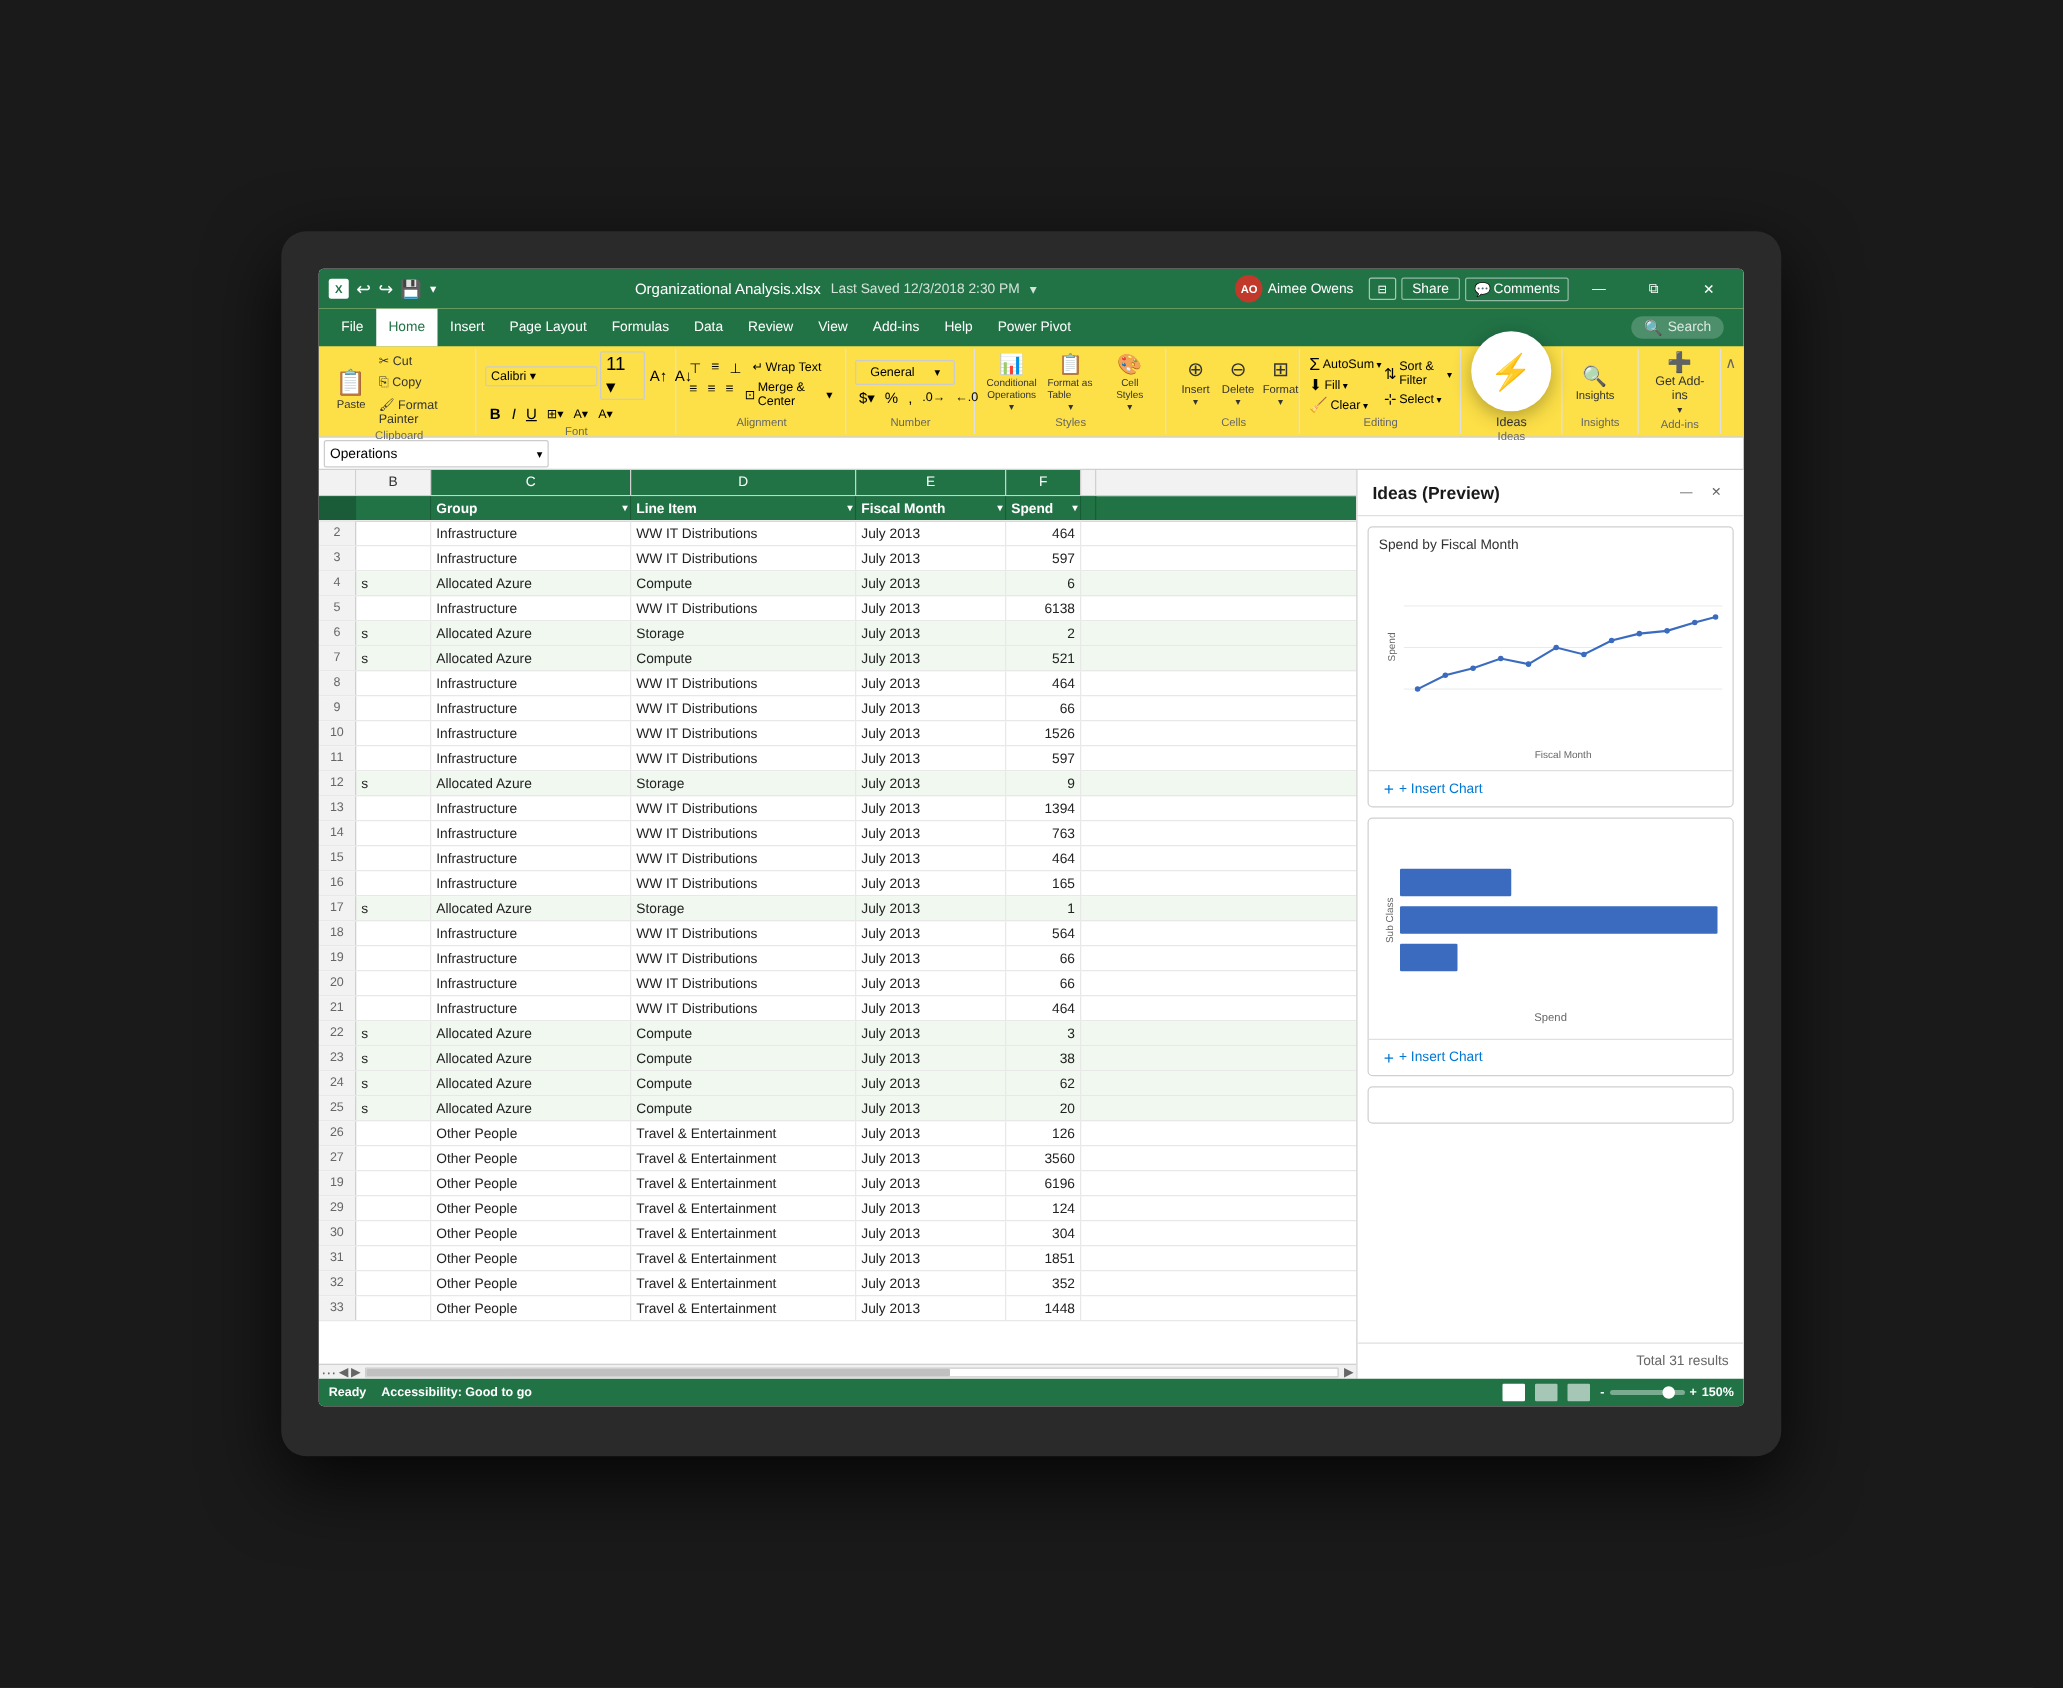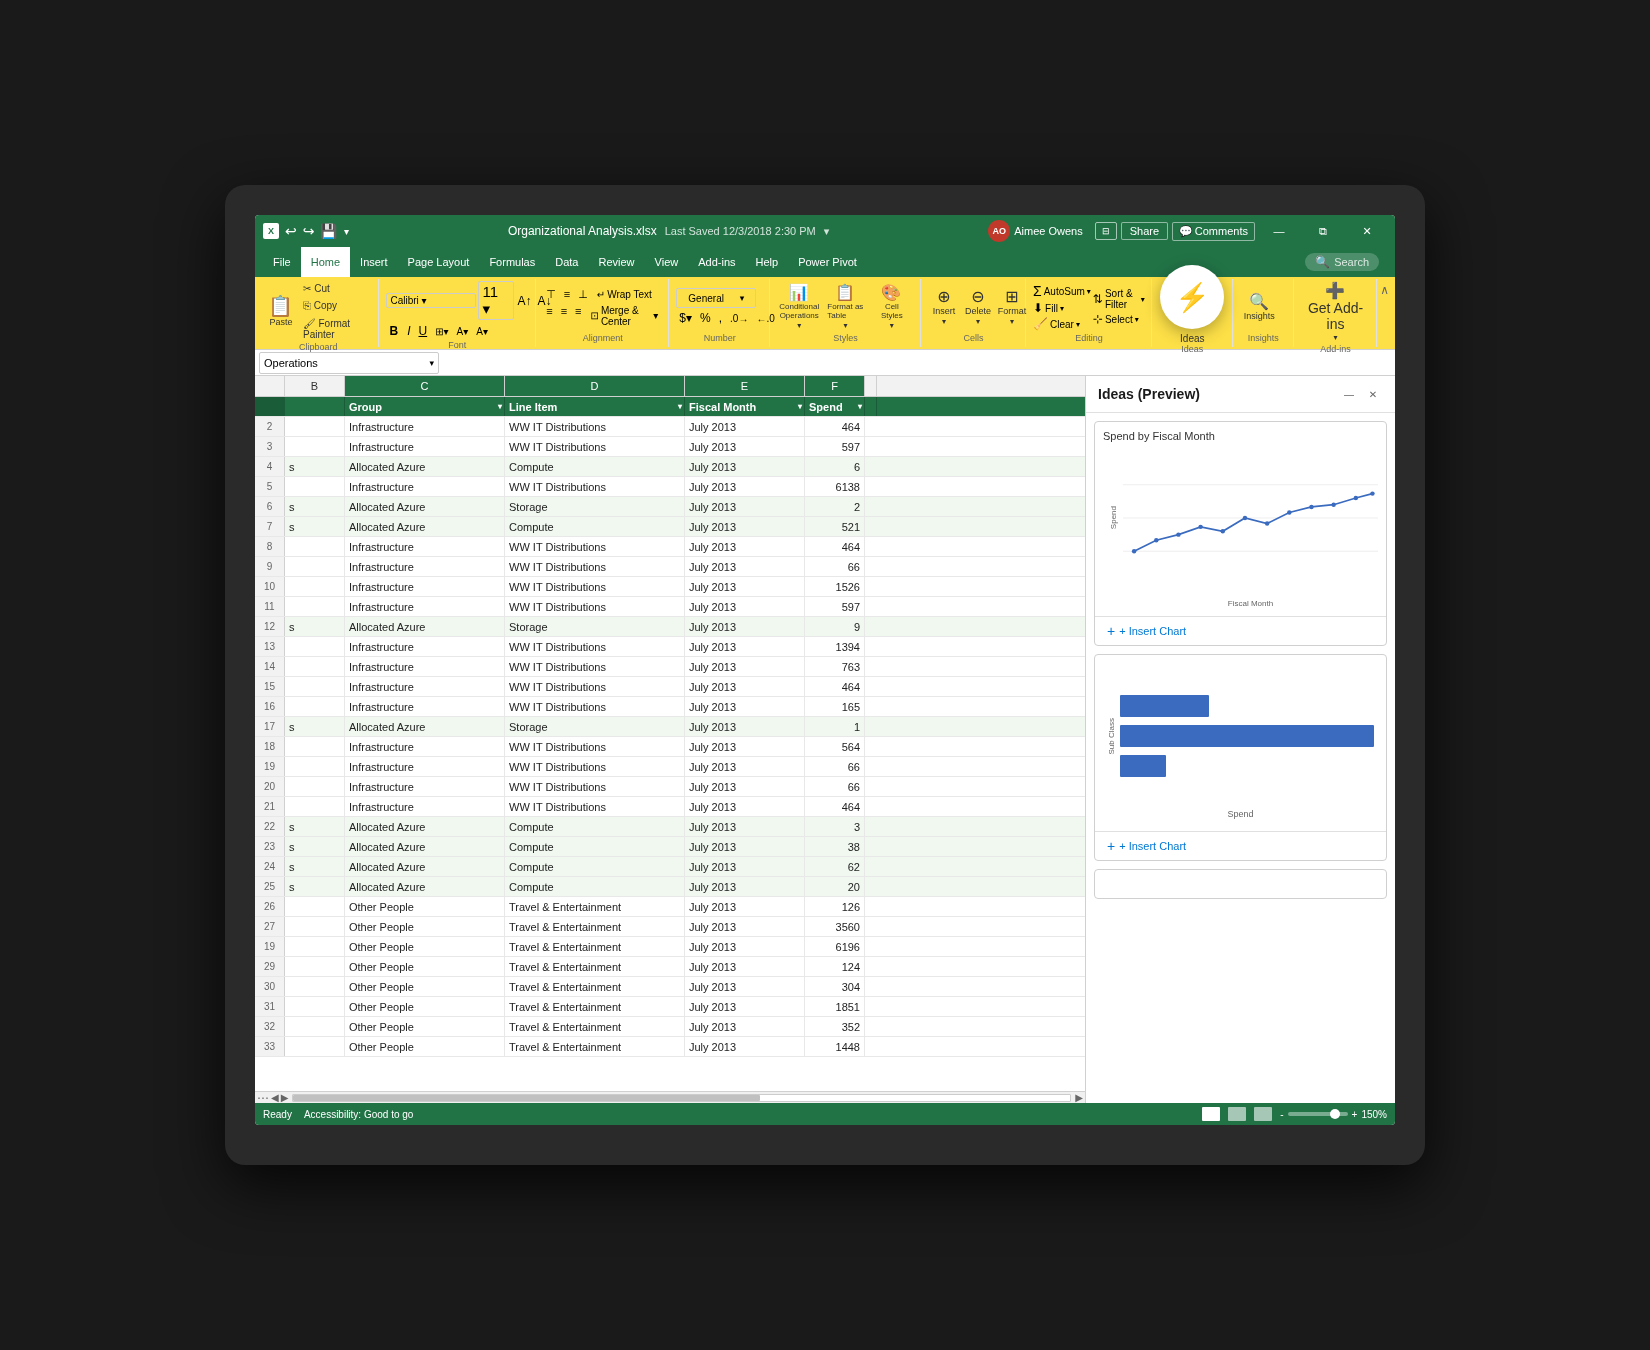--- a/index.html
+++ b/index.html
@@ -379,20 +379,21 @@
 
     
     .status-bar {
       height: 22px;
       background: #217346;
       display: flex;
       align-items: center;
       justify-content: space-between;
       padding: 0 8px;
       flex-shrink: 0;
+      font-weight: bold;
     }
     .status-left {
       display: flex; gap: 12px;
       color: #fff; font-size: 10px;
     }
     .status-right {
       display: flex; align-items: center; gap: 8px;
     }
     .status-view-btn {
       width: 18px; height: 14px;
@@ -730,21 +731,21 @@
               <span>Insights</span>
             </div>
           </div>
           <div class="ribbon-group-label">Insights</div>
         </div>
 
         <div class="ribbon-group">
           <div class="ribbon-group-items">
             <div class="ribbon-btn">
               <span class="btn-icon">➕</span>
-              <span style="font-size:14px;text-align:center;">Get Add-ins</span>
+              <span style="font-size:10px;text-align:center;">Get Add-ins</span>
               <span style="font-size:8px;">▾</span>
             </div>
           </div>
           <div class="ribbon-group-label">Add-ins</div>
         </div>
 
         <div style="display:flex;align-items:flex-start;padding:4px 2px;">
           <span style="font-size:12px;color:#666;cursor:pointer;">∧</span>
         </div>
 
@@ -1139,20 +1140,21 @@
             <div class="chart-insert-btn">
               <span style="font-size:14px;">+</span>
               <span style="font-size:11px;">+ Insert Chart</span>
             </div>
           </div>
 
           <div style="border:1px solid #d0d0d0;border-radius:4px;height:30px;overflow:hidden;"></div>
 
         </div>
 
+        <div class="ideas-total">Total 31 results</div>
       </div>
 
     </div>
 
     <div class="status-bar">
       <div class="status-left">
         <span>Ready</span>
         <span>Accessibility: Good to go</span>
       </div>
       <div class="status-right">

